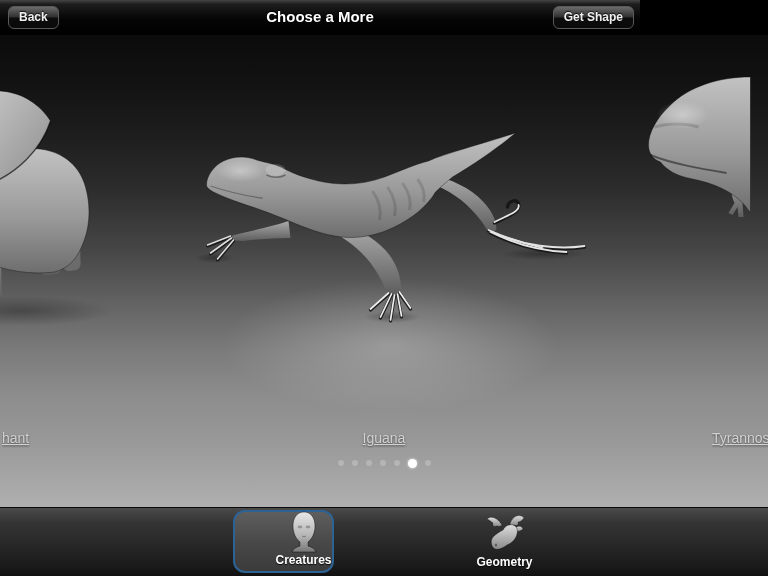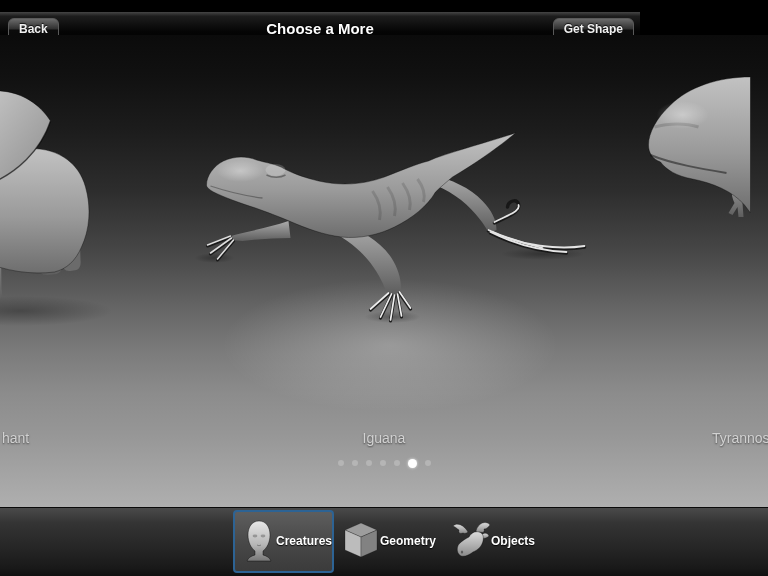--- a/index.html
+++ b/index.html
@@ -6,21 +6,20 @@
   #screen{
     position:relative;width:768px;height:576px;overflow:hidden;
     font-family:"Liberation Sans",sans-serif;
     -webkit-font-smoothing:antialiased;
     user-select:none;
   }
   
   #topbar{
     position:absolute;left:0;top:0;width:640px;height:35px;
     background:linear-gradient(180deg,#454545 0%,#1d1d1d 12%,#050505 55%,#000 100%);
-    margin-top:12px;
   }
   .navbtn{
     position:absolute;top:6px;height:23px;line-height:21px;
     padding:0 10px;border:1px solid #5a5a5a;border-radius:6px;
     background:linear-gradient(180deg,#6b6b6b 0%,#2f2f2f 48%,#0c0c0c 52%,#0a0a0a 100%);
     color:#f0f0f0;font-size:12px;font-weight:bold;
     text-shadow:0 -1px 1px rgba(0,0,0,.8);
     box-sizing:border-box;cursor:pointer;
   }
   #backbtn{left:8px;}
@@ -33,21 +32,21 @@
   
   #stage{
     position:absolute;left:0;top:35px;width:768px;height:472px;
     background:
       radial-gradient(ellipse 240px 95px at 390px 310px, rgba(255,255,255,.25), rgba(255,255,255,0) 70%),
       linear-gradient(180deg,#0b0b0b 0%,#111 9%,#1c1c1c 20%,#2d2d2d 33%,#474747 46%,#636363 57%,#7b7b7b 67%,#8c8c8c 76%,#979797 85%,#a4a4a4 93%,#afafaf 100%);
   }
   #models{position:absolute;left:0;top:0;width:768px;height:472px;}
   .shape-label{
     position:absolute;top:395px;height:18px;font-size:14px;color:#d2d2d2;
-    text-shadow:0 1px 2px rgba(0,0,0,.55);white-space:nowrap;overflow:hidden;
+    text-shadow:0 1px 2px rgba(0,0,0,.55);white-space:nowrap;overflow:hidden;text-decoration:underline;
   }
   #label-left{left:2px;width:60px;}
   #label-center{left:0;width:768px;text-align:center;}
   #label-right{left:712px;width:56px;}
   
   #dots{
     position:absolute;left:0;top:421px;width:768px;height:14px;
     display:flex;align-items:center;justify-content:center;gap:8px;
   }
   .dot{
@@ -58,22 +57,22 @@
     width:9px;height:9px;opacity:1;background:#fff;
     box-shadow:0 0 3px rgba(255,255,255,.8);
   }
   
   #tabbar{
     position:absolute;left:0;top:507px;width:768px;height:69px;
     background:linear-gradient(180deg,#4a4a4a 0%,#343434 22%,#262626 58%,#191919 88%,#101010 100%);
     border-top:1px solid #0a0a0a;box-sizing:border-box;
   }
   .tab{
-    position:absolute;top:2px;width:101px;height:63px;border-radius:4px;
-    display:flex;flex-direction:row;align-items:center;justify-content:flex-end;
+    position:absolute;top:2px;width:101px;height:63px;border-radius:12px;
+    display:flex;flex-direction:column;align-items:center;justify-content:flex-end;
     padding-bottom:4px;box-sizing:border-box;cursor:pointer;padding-left:40px;
   }
   .tab.selected{
     border:2px solid #2d6394;
     background:linear-gradient(180deg,#5e5e5e 0%,#474747 55%,#3b3b3b 100%);
   }
   #tab-creatures{left:233px;}
   #tab-geometry{left:335px;}
   #tab-objects{left:434px;}
   .tab .ticon{height:40px;display:flex;align-items:center;justify-content:center;}
@@ -258,47 +257,37 @@
           </defs>
           <path d="M 0,-19 C 7,-19 11,-13 11,-5 C 11,2 8,8 4,11 L 4,15 C 8,16 11,18 12,21 L -12,21 C -11,18 -8,16 -4,15 L -4,11 C -8,8 -11,2 -11,-5 C -11,-13 -7,-19 0,-19 Z" fill="url(#hg)" stroke="rgba(0,0,0,.5)" stroke-width=".8"></path>
           <ellipse cx="-4" cy="-4" rx="2.4" ry="1.4" fill="rgba(0,0,0,.25)"></ellipse>
           <ellipse cx="4" cy="-4" rx="2.4" ry="1.4" fill="rgba(0,0,0,.25)"></ellipse>
           <path d="M -2,5 Q 0,6.5 2,5" fill="none" stroke="rgba(0,0,0,.3)" stroke-width="1"></path>
         </svg>
       </div>
       <div class="tlabel">Creatures</div>
     </div>
 
-    <div id="tab-geometry" class="tab">
-      <div class="ticon">
-        <svg width="38" height="42" viewBox="-19 -21 38 42">
-          <polygon points="0,-17 16,-10 0,-3 -16,-10" fill="#9d9d9d" stroke="rgba(0,0,0,.4)" stroke-width=".6"></polygon>
-          <polygon points="-16,-10 0,-3 0,17 -16,10" fill="#bcbcbc" stroke="rgba(0,0,0,.4)" stroke-width=".6"></polygon>
-          <polygon points="0,-3 16,-10 16,10 0,17" fill="#828282" stroke="rgba(0,0,0,.4)" stroke-width=".6"></polygon>
-        </svg>
-      </div>
-      <div class="tlabel">Geometry</div>
-    </div>
 
     <div id="tab-objects" class="tab">
       <div class="ticon">
         <svg width="40" height="44" viewBox="-20 -22 40 44">
           <defs>
             <linearGradient id="mg" x1="0" y1="0" x2="0" y2="1">
               <stop offset="0" stop-color="#dcdcdc"></stop>
                 <stop offset="1" stop-color="#8a8a8a"></stop>
             </linearGradient>
           </defs>
 
           <path d="M -3,-8 C -7,-15 -14,-18 -18,-14 C -15,-13 -14,-11 -12,-10 C -13,-7 -11,-6 -8,-7 C -6,-6 -4,-7 -3,-8 Z" fill="url(#mg)" stroke="rgba(0,0,0,.45)" stroke-width=".7"></path>
           <path d="M 5,-9 C 7,-17 15,-20 19,-15 C 17,-13 16,-11 13,-11 C 14,-8 12,-7 9,-8 C 7,-7 5,-8 5,-9 Z" fill="url(#mg)" stroke="rgba(0,0,0,.45)" stroke-width=".7"></path>
 
           <path d="M 10,-5 C 14,-8 17,-7 18,-4 C 16,-2 13,-1 11,-2 Z" fill="url(#mg)" stroke="rgba(0,0,0,.45)" stroke-width=".7"></path>
 
           <path d="M -10,16 C -14,14 -15,8 -12,4 C -9,1 -6,-1 -2,-3 C 0,-7 4,-9 8,-8 C 12,-7 13,-3 12,1 C 11,6 7,10 2,12 C -2,15 -6,17 -10,16 Z" fill="url(#mg)" stroke="rgba(0,0,0,.45)" stroke-width=".8"></path>
           <ellipse cx="-9" cy="12" rx="1.2" ry="1.6" fill="rgba(0,0,0,.4)"></ellipse>
         </svg>
       </div>
-      <div class="tlabel">Objects</div>
+      <div class="tlabel">Geometry</div>
     </div>
 
   </div>
 </div>
 
 </body></html>

